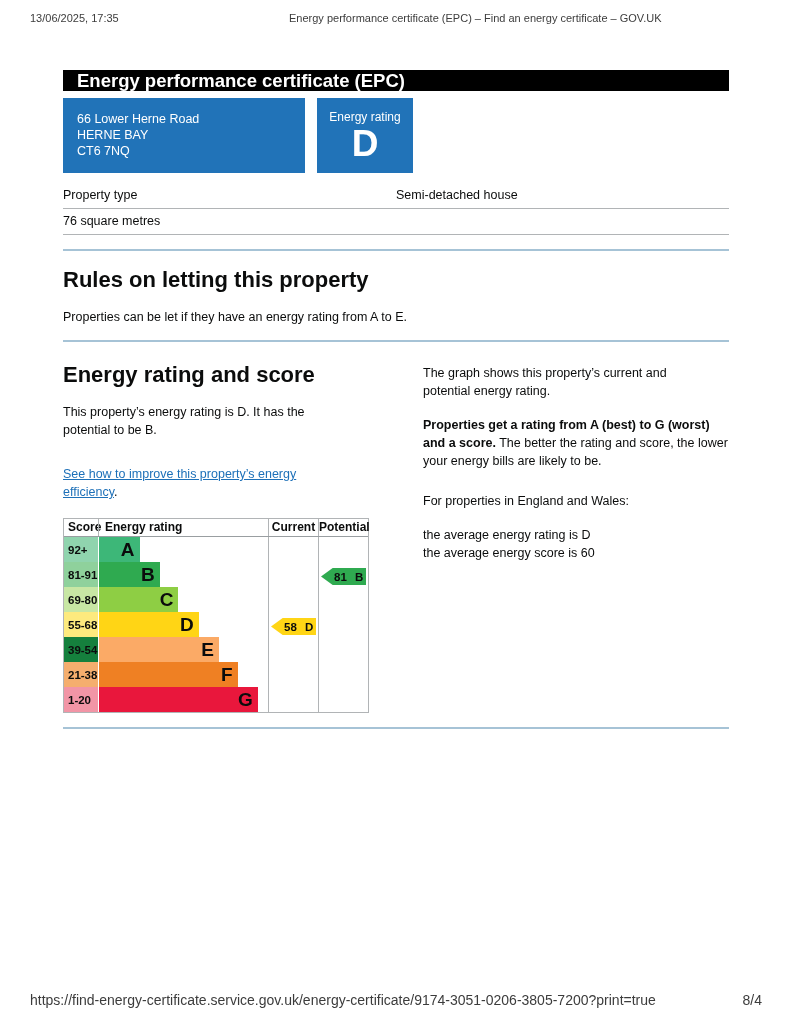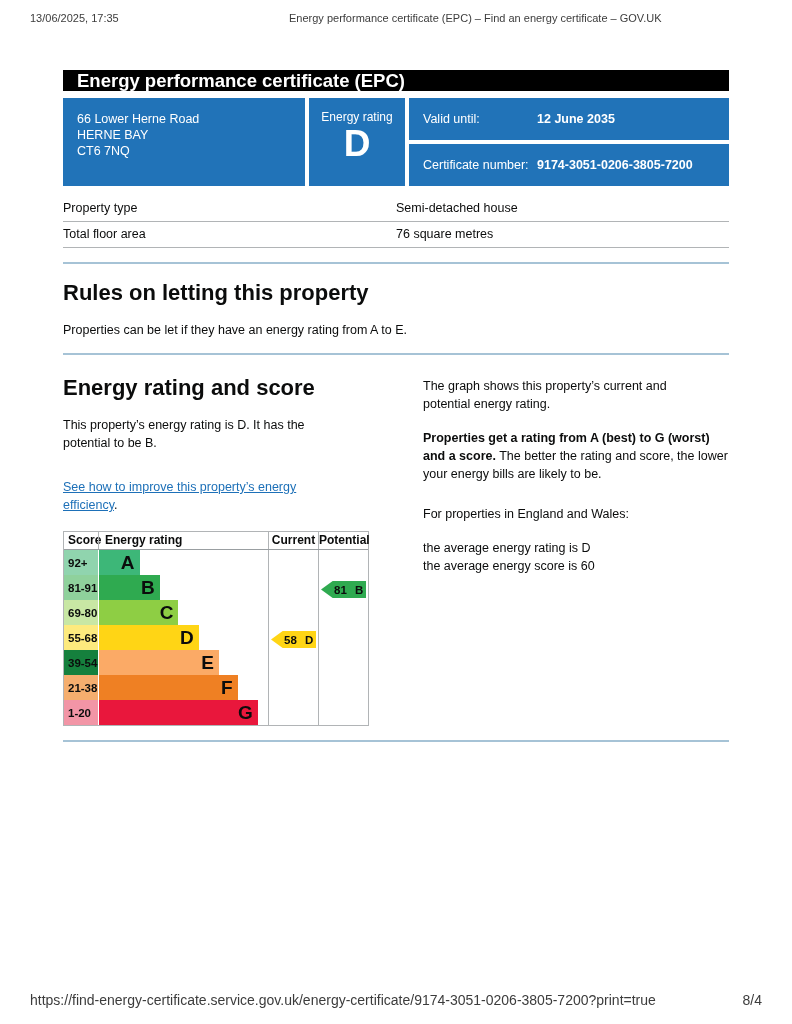--- a/index.html
+++ b/index.html
@@ -15,21 +15,21 @@
   .print-footer { position:absolute; bottom:16px; left:30px; right:30px;
                   display:flex; justify-content:space-between; font-size:14px; color:#3c3c3c;gap:47px; }
 
   .content { position:absolute; top:70px; left:63px; width:666px; }
 
   
   .banner { background:#000000; color:#ffffff; font-size:18.5px; font-weight:bold;
             padding:0 14px; line-height:21px; }
 
   
-  .summary-box { display:flex; gap:4px; margin-top:7px; height:88px; }
+  .summary-box { display:flex; gap:12px; margin-top:7px; height:75px; }
   .cell { background:#2173b8; color:#ffffff; }
   .address { flex:0 0 242px; padding:13px 14px; font-size:12.5px; line-height:16px; white-space:pre-line; }
   .rating-cell { flex:0 0 96px; text-align:center; padding-top:12px; }
   .rating-label { font-size:12px; }
   .rating-value { font-size:37px; font-weight:bold; line-height:40px; }
   .validity { flex:1; display:flex; flex-direction:column; gap:4px; }
   .validity-row { flex:1; display:flex; align-items:center; padding:0 14px; font-size:12.5px; }
   .v-label { width:114px; flex:0 0 114px; }
   .v-value { font-weight:bold; }
 
@@ -93,39 +93,28 @@
     <div class="banner">Energy performance certificate (EPC)</div>
 
     <div class="summary-box">
       <div class="cell address">66 Lower Herne Road
 HERNE BAY
 CT6 7NQ</div>
       <div class="cell rating-cell">
         <div class="rating-label">Energy rating</div>
         <div class="rating-value">D</div>
       </div>
-      <div class="validity">
-        <div class="cell validity-row">
-          <span class="v-label">Valid until:</span>
-          <span class="v-value">12 June 2035</span>
-        </div>
-        <div class="cell validity-row">
-          <span class="v-label">Certificate number:</span>
-          <span class="v-value">9174-3051-0206-3805-7200</span>
-        </div>
-      </div>
     </div>
 
     <div class="property-table">
       <div class="prop-row">
         <span class="prop-label">Property type</span>
         <span class="prop-value">Semi-detached house</span>
       </div>
       <div class="prop-row">
-        <span class="prop-label">Total floor area</span>
         <span class="prop-value">76 square metres</span>
       </div>
     </div>
 
     <hr class="section-rule">
 
     <h2 class="rules-heading">Rules on letting this property</h2>
     <p class="rules-p1">Properties can be let if they have an energy rating from A to E.</p>
 
     <hr class="section-rule">

